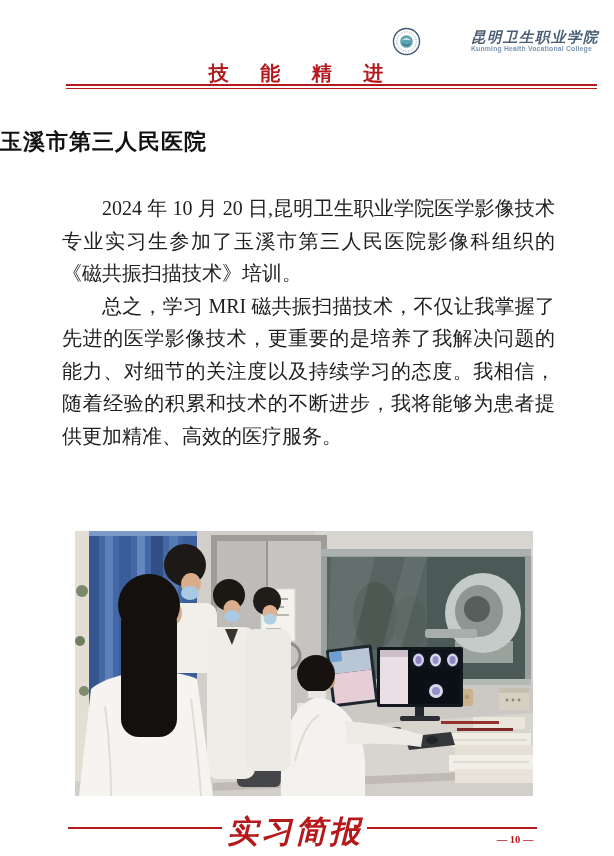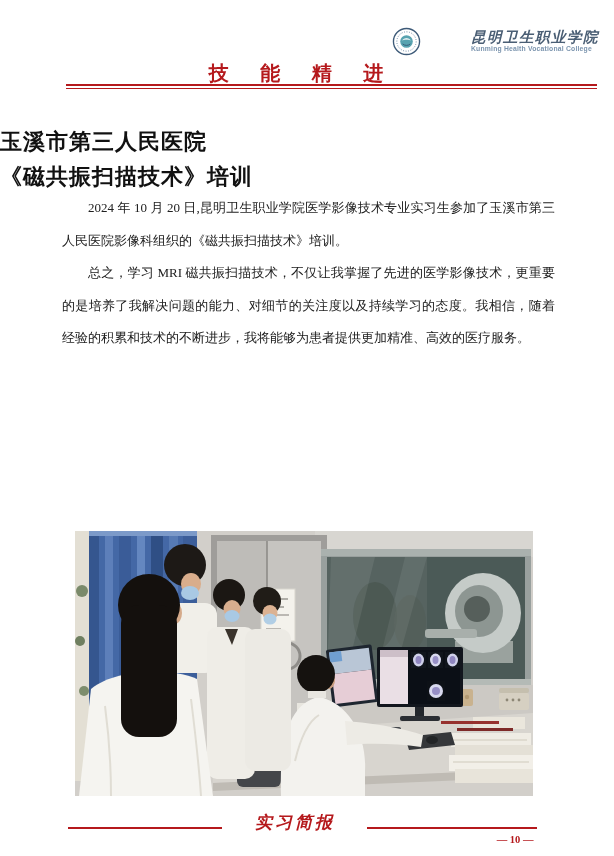--- a/index.html
+++ b/index.html
@@ -30,32 +30,32 @@
     border-top:2.5px solid var(--accent,#b5191c);
     border-bottom:1.5px solid var(--accent,#b5191c);
   }
   
   .article-title{
     position:absolute;left:0;top:124px;width:588px;text-align:left;
     font-weight:bold;color:#111;font-size:22px;line-height:35px;letter-spacing:1px;
   }
   .article-body{
     position:absolute;left:62px;top:192px;width:493px;
-    color:#202020;font-size:13px;line-height:32.5px;text-align:justify;
+    color:#202020;font-size:20px;line-height:32.5px;text-align:justify;
   }
   .article-body p{margin:0;text-indent:2em;}
   
   .photo{position:absolute;left:75px;top:531px;width:458px;height:265px;overflow:hidden;}
   .photo svg{display:block;}
   
   .footer-rule-left{position:absolute;left:68px;top:827px;width:154px;height:2px;background:var(--accent,#b5191c);}
   .footer-rule-right{position:absolute;left:367px;top:827px;width:170px;height:2px;background:var(--accent,#b5191c);}
   .footer-banner{
     position:absolute;left:222px;top:811px;width:146px;text-align:center;
-    font-weight:bold;font-style:italic;font-size:17px;letter-spacing:3px;
+    font-weight:bold;font-style:italic;font-size:31px;letter-spacing:3px;
     color:var(--accent,#b5191c);
   }
   .page-number{
     position:absolute;left:480px;top:834px;width:70px;text-align:center;
     font-size:10.5px;font-weight:bold;color:var(--accent,#b5191c);
     font-family:"Liberation Serif",serif;
   }
 </style>
 </head>
 <body>
@@ -74,21 +74,20 @@
       <span class="logo-zh">昆明卫生职业学院</span>
       <span class="logo-en">Kunming Health Vocational College</span>
     </div>
   </div>
 
   <div class="masthead-title">技 能 精 进</div>
   <div class="masthead-rule"></div>
 
   <div class="article-title">
     <div>玉溪市第三人民医院</div>
-    <div>《磁共振扫描技术》培训</div>
   </div>
 
   <div class="article-body">
     <p>2024 年 10 月 20 日,昆明卫生职业学院医学影像技术专业实习生参加了玉溪市第三人民医院影像科组织的《磁共振扫描技术》培训。</p>
     <p>总之，学习 MRI 磁共振扫描技术，不仅让我掌握了先进的医学影像技术，更重要的是培养了我解决问题的能力、对细节的关注度以及持续学习的态度。我相信，随着经验的积累和技术的不断进步，我将能够为患者提供更加精准、高效的医疗服务。</p>
   </div>
 
   <div class="photo">
     <svg width="458" height="265" viewBox="0 0 458 265">
 

